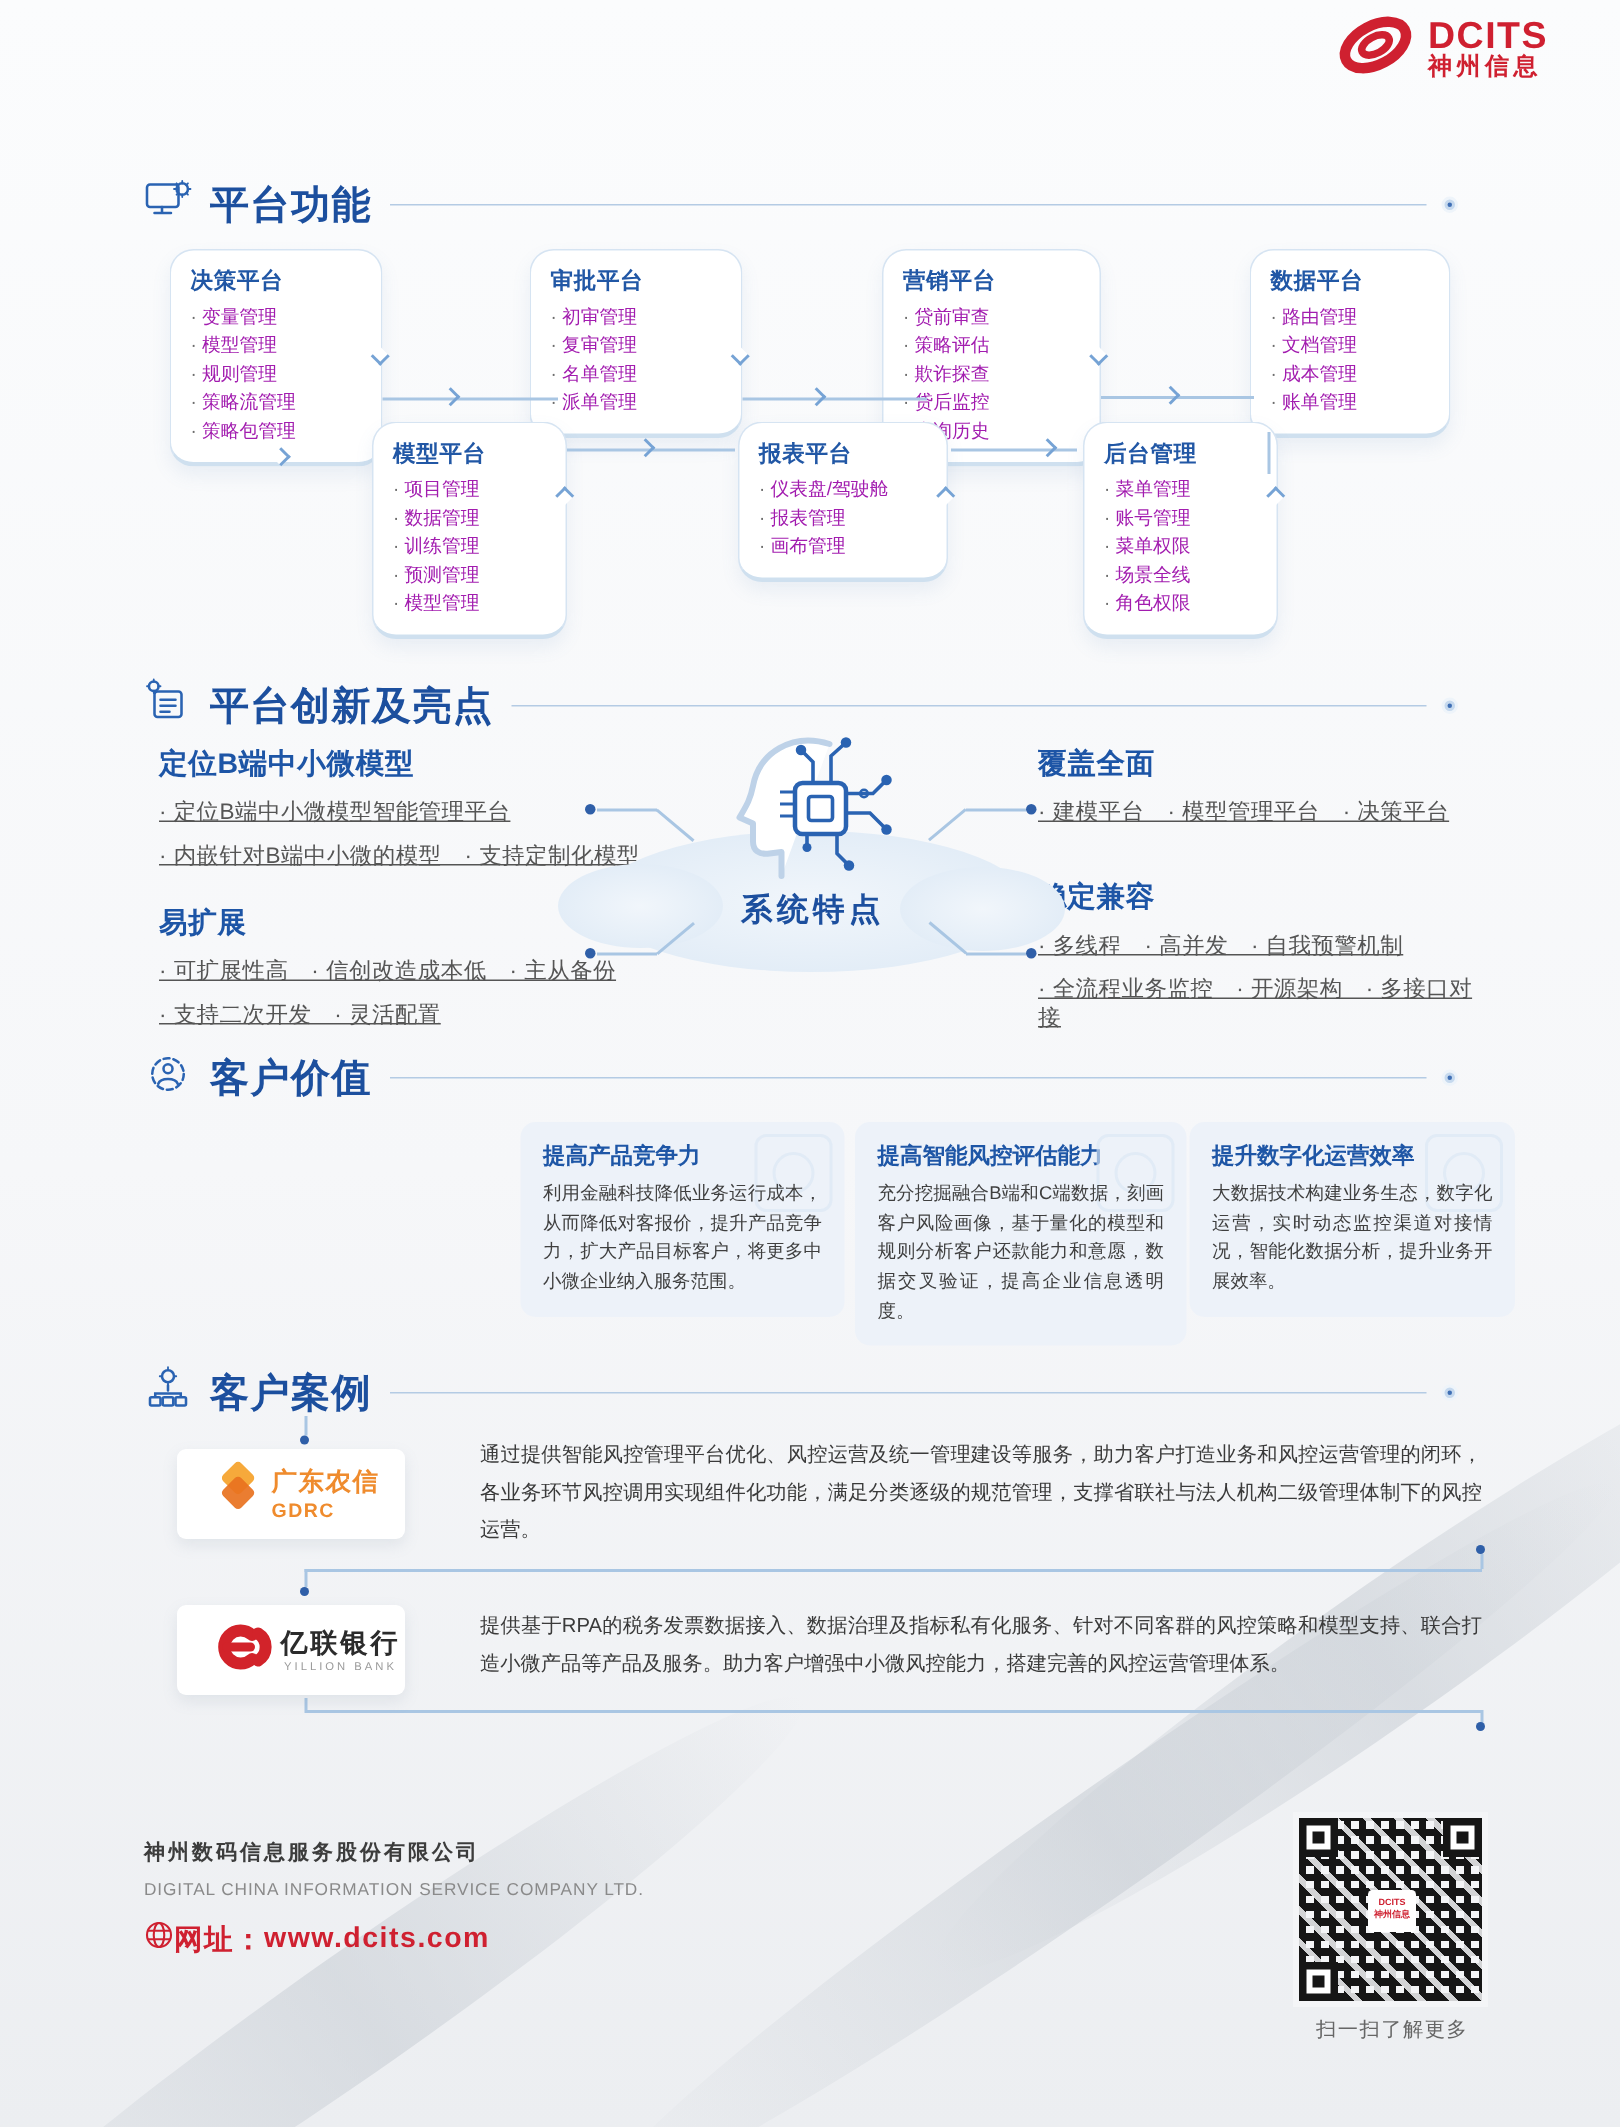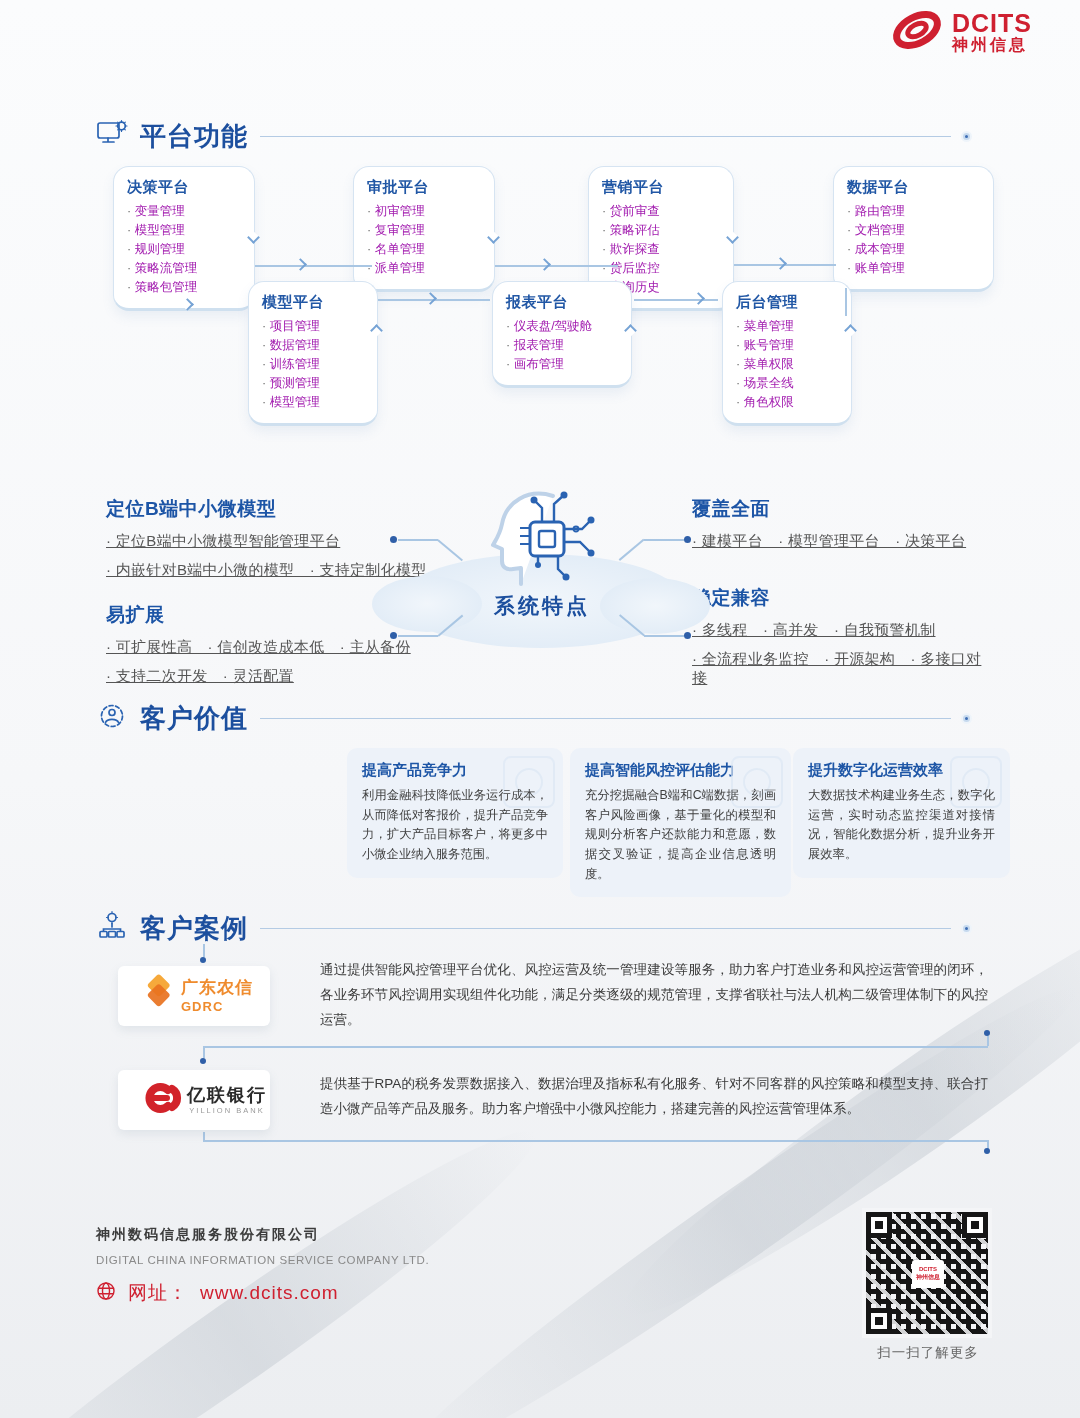--- a/index.html
+++ b/index.html
@@ -65,21 +65,21 @@
   .case-text{position:absolute;font-size:13.5px;line-height:1.85;color:#3a3a3a;text-align:justify;}
   .gd-cn{font-size:17px;font-weight:bold;color:#ef8b2d;letter-spacing:1px;line-height:1.2;}
   .gd-en{font-size:13px;font-weight:bold;color:#ef8b2d;letter-spacing:1px;}
   .yl-cn{font-size:18px;font-weight:bold;color:#2b2b2b;letter-spacing:2px;line-height:1.2;}
   .yl-en{font-size:7.5px;color:#9a9a9a;letter-spacing:2px;}
   .ldot{position:absolute;width:6px;height:6px;border-radius:50%;background:#2f5fa8;}
 
   
   .f-company{position:absolute;left:96px;top:1226px;font-size:14px;font-weight:bold;color:#3c3c3c;letter-spacing:2px;}
   .f-en{position:absolute;left:96px;top:1254px;font-size:11.5px;color:#8a8a8a;letter-spacing:.6px;}
-  .f-site{position:absolute;left:96px;top:1280px;display:flex;align-items:center;gap:12px;color:#cf2030;font-size:19px;font-weight:normal;letter-spacing:1px;}
+  .f-site{position:absolute;left:96px;top:1280px;display:flex;align-items:center;gap:0;color:#cf2030;font-size:19px;font-weight:bold;letter-spacing:1px;}
 
   
   .qr{position:absolute;left:862px;top:1208px;width:130px;height:130px;background:#f4f5f7;}
   .qr-pat{position:absolute;inset:4px;
     background-image:
       repeating-linear-gradient(45deg,transparent 0 11px,rgba(244,245,247,.85) 11px 15px),
       repeating-linear-gradient(0deg,#161616 0 5px,transparent 5px 10px),
       repeating-linear-gradient(90deg,#161616 0 5px,transparent 5px 10px);}
   .fp{position:absolute;width:26px;height:26px;border:5px solid #161616;background:#fff;}
   .fp::after{content:"";position:absolute;inset:4px;background:#161616;}
@@ -148,21 +148,21 @@
   <div class="pbox" style="left:588px;top:166px;width:146px;">
     <div class="pbox-title">营销平台</div>
     <ul>
       <li>贷前审查</li>
       <li>策略评估</li>
       <li>欺诈探查</li>
       <li>贷后监控</li>
       <li>查询历史</li>
     </ul>
   </div>
-  <div class="pbox" style="left:833px;top:166px;width:161px;">
+  <div class="pbox" style="left:833px;top:166px;width:134px;">
     <div class="pbox-title">数据平台</div>
     <ul>
       <li>路由管理</li>
       <li>文档管理</li>
       <li>成本管理</li>
       <li>账单管理</li>
     </ul>
   </div>
 
   <div class="pbox" style="left:248px;top:281px;width:130px;">
@@ -206,20 +206,33 @@
   <span class="chev r" style="left:426px;top:294px;"></span>
   <span class="chev r" style="left:694px;top:294px;"></span>
   <span class="chev r onb" style="left:183px;top:300px;"></span>
   <span class="chev d" style="left:249px;top:233px;"></span>
   <span class="chev d" style="left:489px;top:233px;"></span>
   <span class="chev d" style="left:728px;top:233px;"></span>
   <span class="chev u" style="left:372px;top:326px;"></span>
   <span class="chev u" style="left:626px;top:326px;"></span>
   <span class="chev u" style="left:846px;top:326px;"></span>
 
+  <div class="sec" style="top:452px;">
+    <span>
+      <svg width="32" height="32" viewBox="0 0 32 32" fill="none" stroke="#2a63b2" stroke-width="1.7" stroke-linecap="round">
+        <rect x="7" y="9" width="18" height="17" rx="2"></rect>
+        <path d="M11 14.5h10M11 18.5h10M11 22.5h6"></path>
+        <circle cx="6.5" cy="5.5" r="3.2"></circle>
+        <path d="M6.5 1v1.5M6.5 8.5V10M2 5.5h1.5M9.5 5.5H11" stroke-width="1.2"></path>
+      </svg>
+    </span>
+    <h2 class="sec-title">平台创新及亮点</h2>
+    <span class="sec-line"></span>
+    <span class="sec-dot"></span>
+  </div>
 
   <div class="hl-col" style="left:106px;top:496px;width:330px;">
     <h3 class="hl-h">定位B端中小微模型</h3>
     <p class="hl-p">· 定位B端中小微模型智能管理平台</p>
     <p class="hl-p">· 内嵌针对B端中小微的模型　· 支持定制化模型</p>
     <div class="hl-gap"></div>
     <h3 class="hl-h">易扩展</h3>
     <p class="hl-p">· 可扩展性高　· 信创改造成本低　· 主从备份</p>
     <p class="hl-p">· 支持二次开发　· 灵活配置</p>
   </div>

